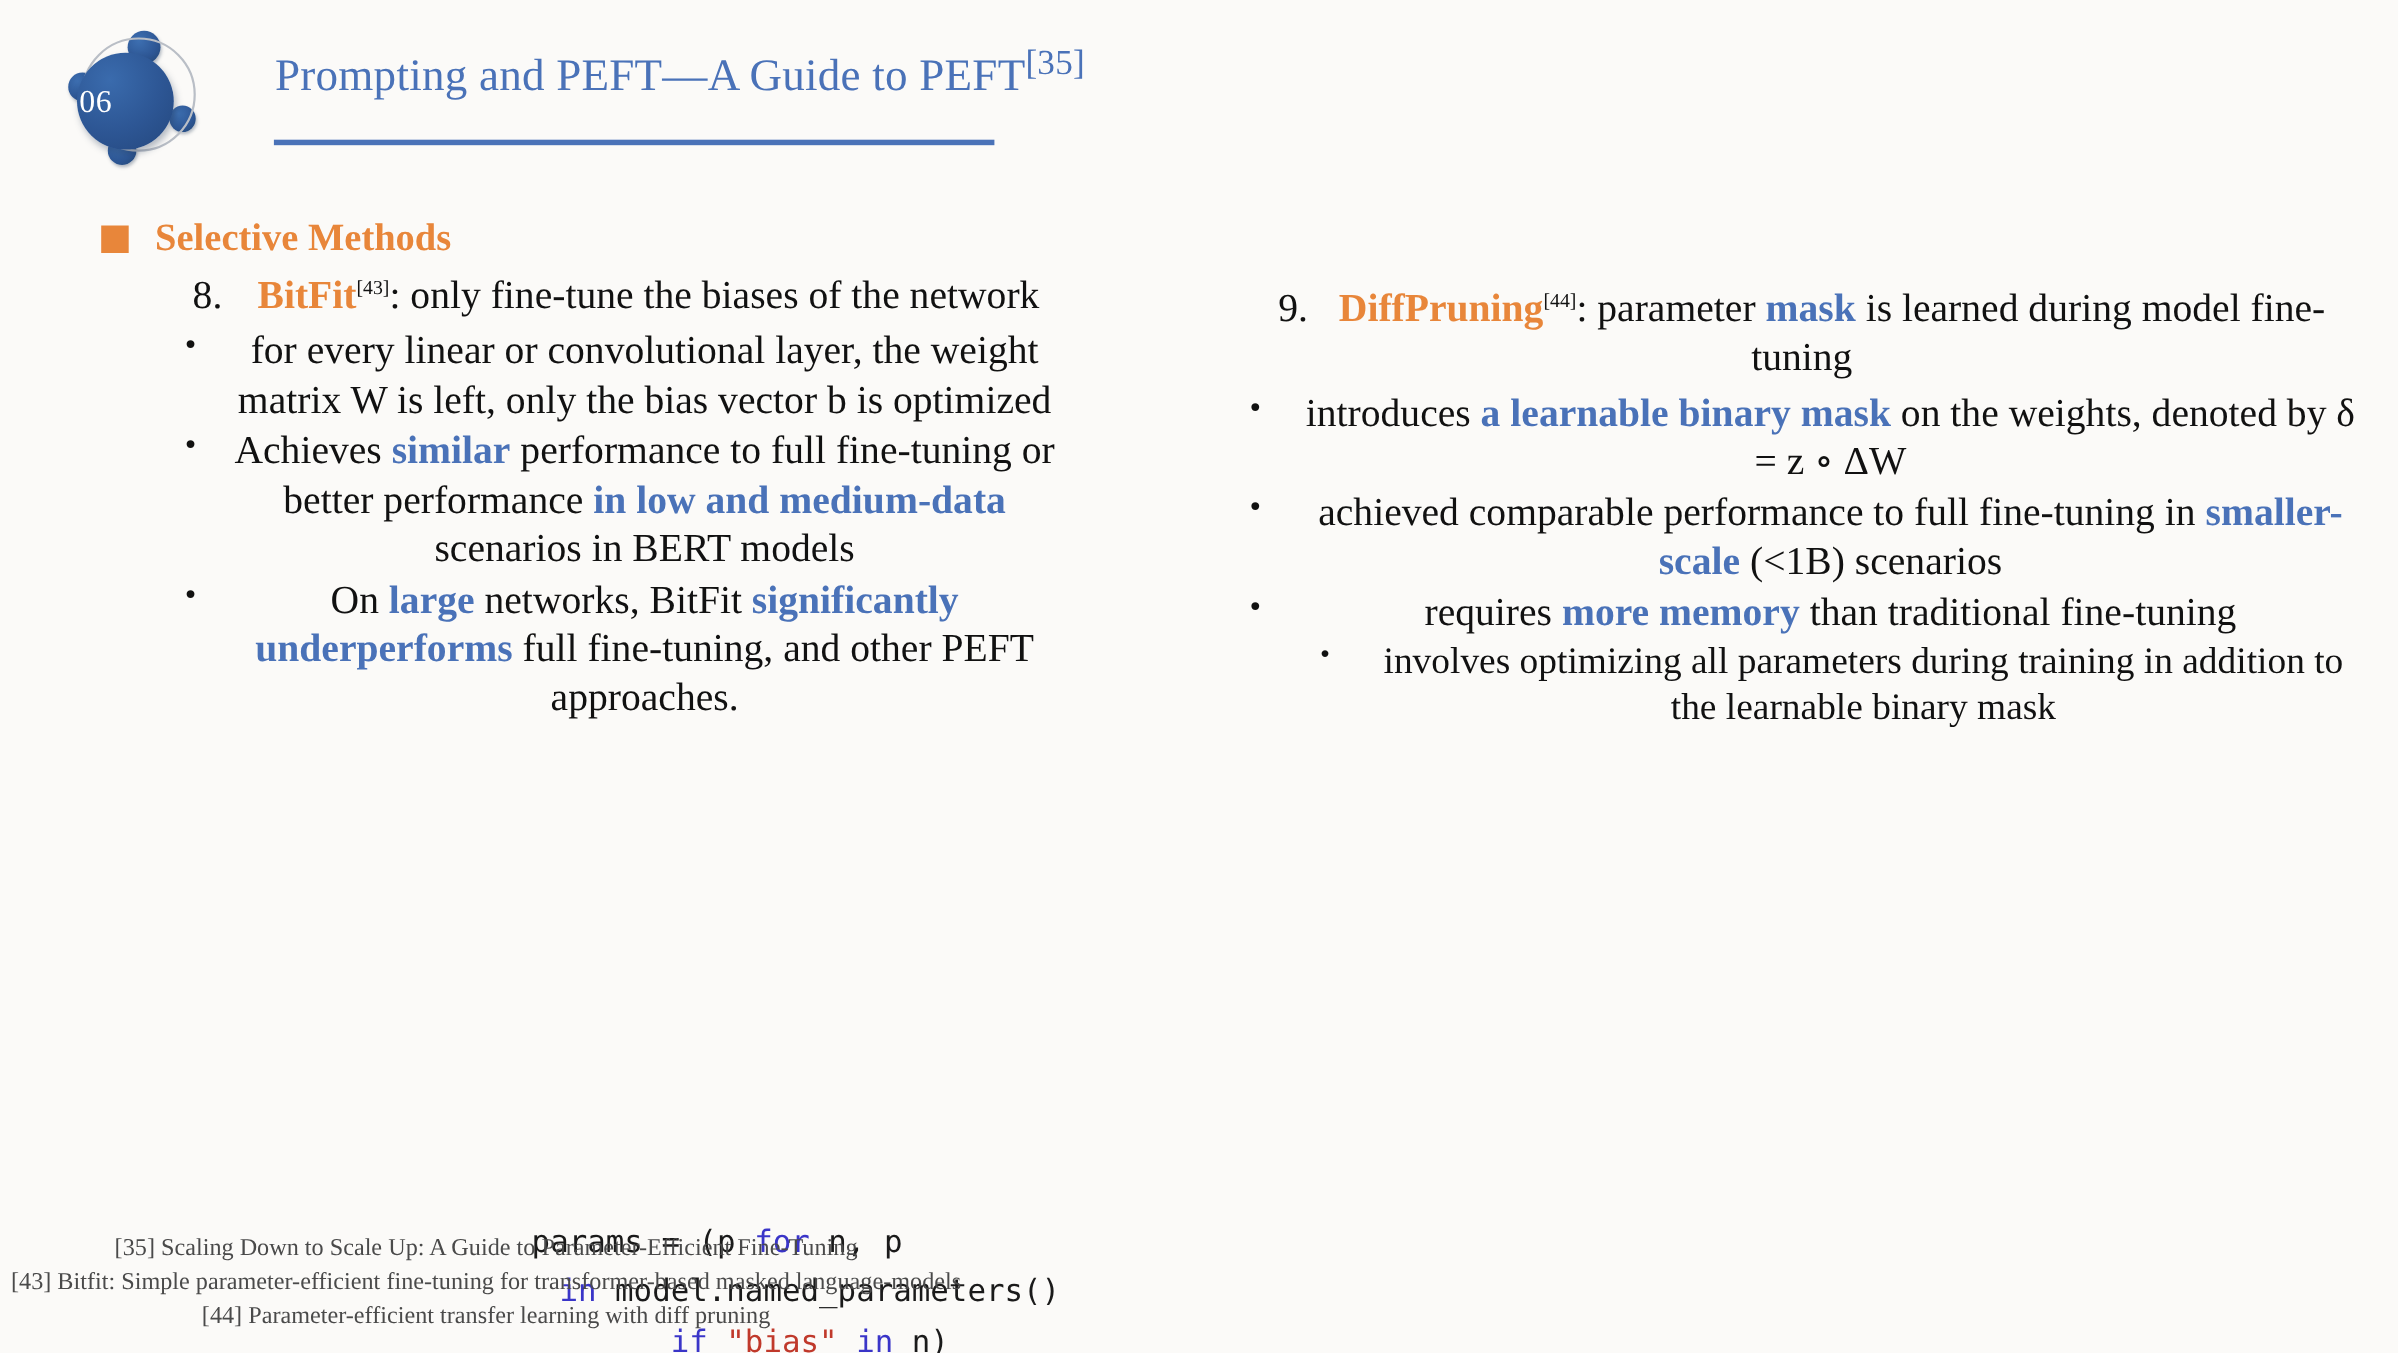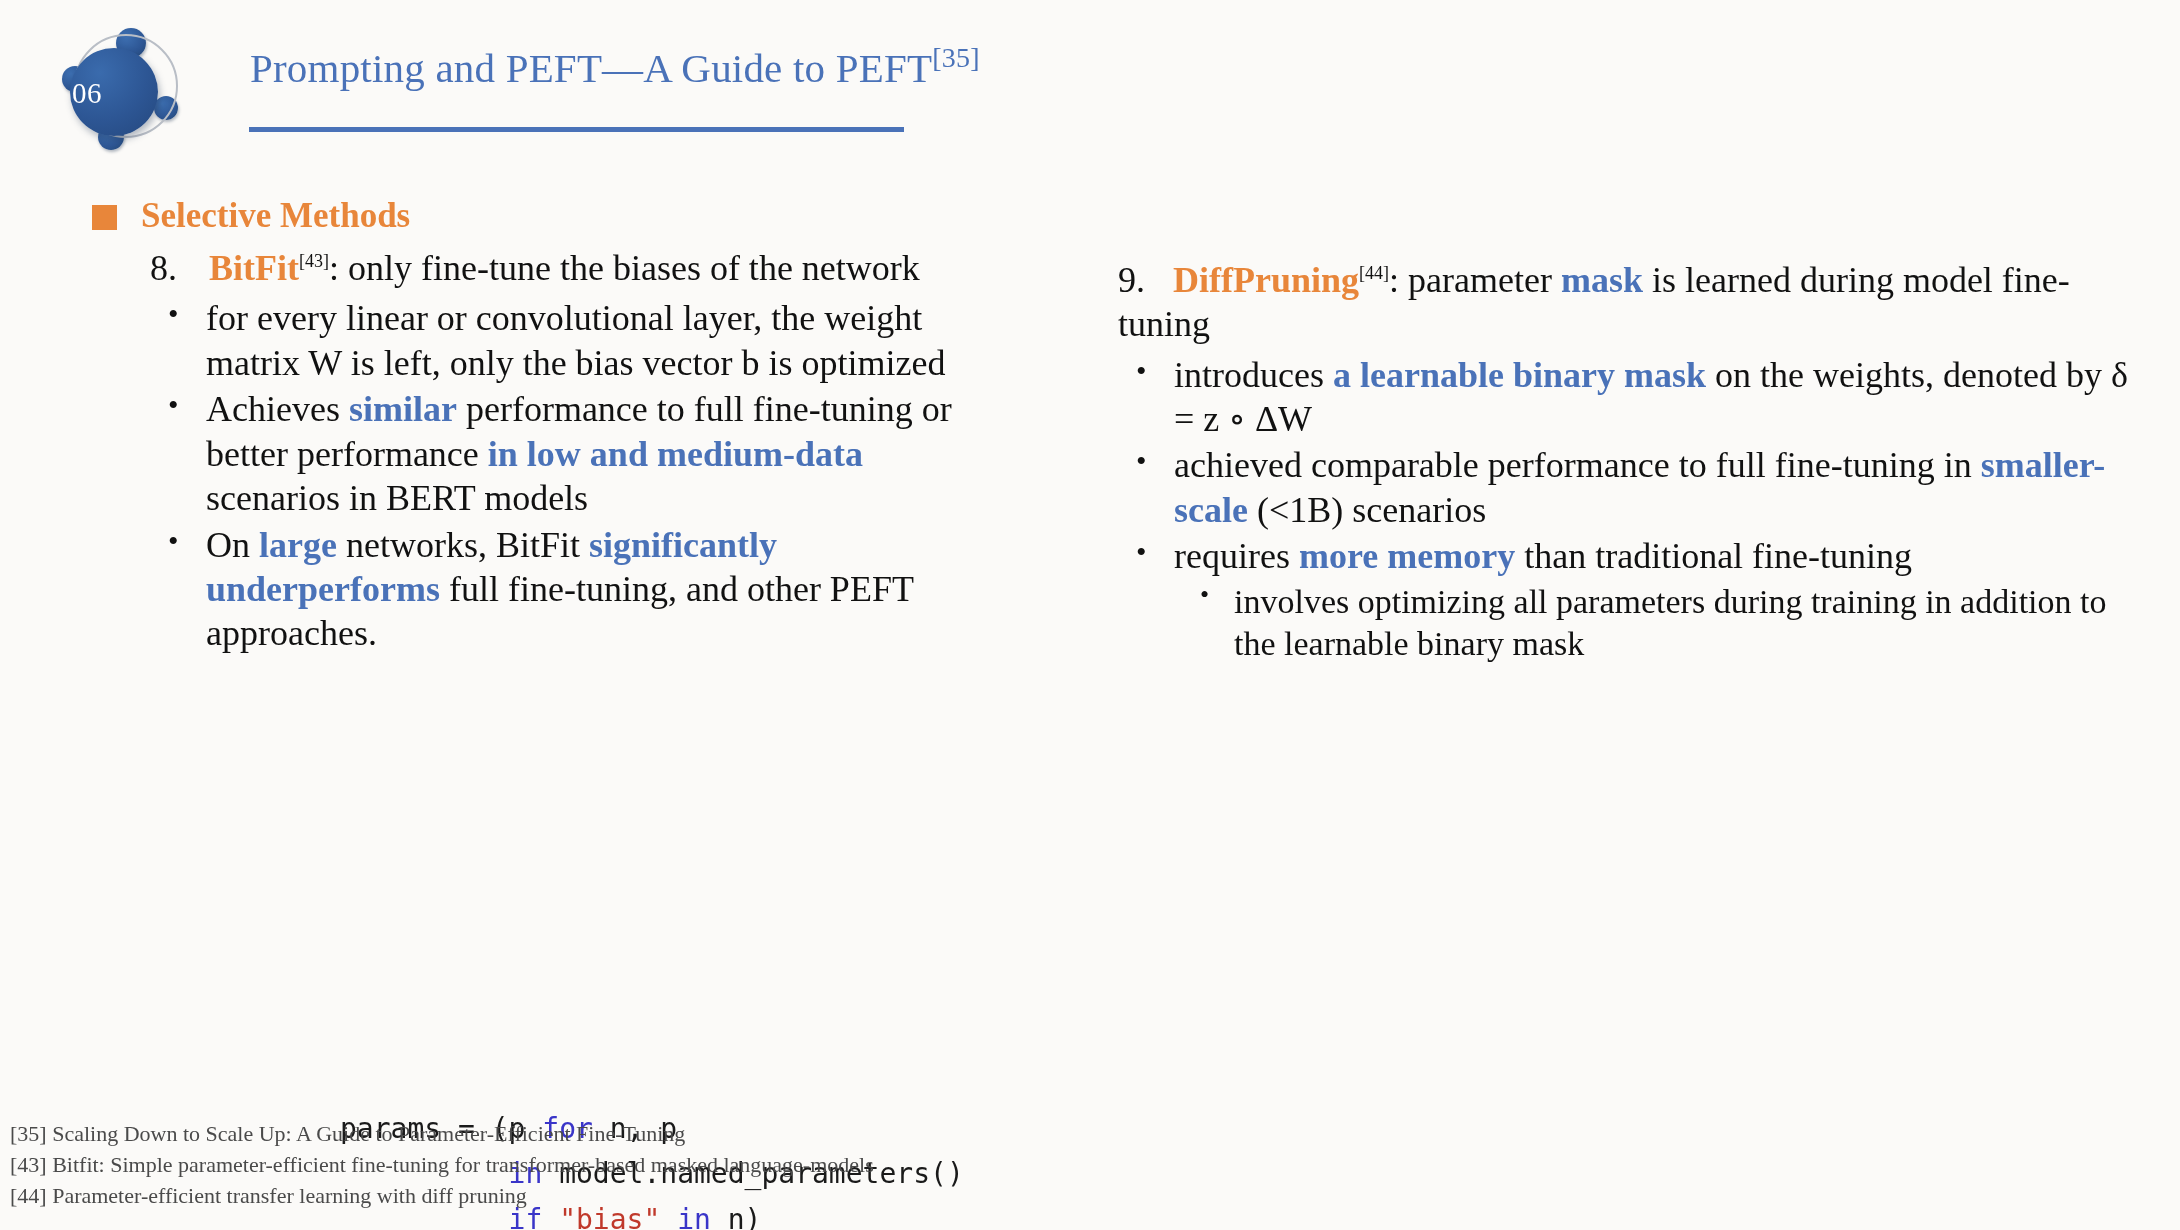--- a/index.html
+++ b/index.html
@@ -65,33 +65,33 @@
   #title {
     position: absolute;
     left: 250px; top: 44px;
     color: #4A72B8;
     font-size: 41px;
     font-family: "Liberation Serif", serif;
     white-space: nowrap;
     letter-spacing: 0.2px;
   }
   #title .sup {
-    font-size: 28px;
+    font-size: 32px;
     vertical-align: super;
     line-height: 0;
   }
   #title-rule {
     position: absolute;
     left: 249px; top: 127px;
     width: 655px; height: 5px;
     background: #4A72B8;
   }
 
   
-  #content { position: absolute; left: 0; top: 0; width: 2088px; height: 1230px; }
+  #content { position: absolute; left: 0; top: 0; width: 2088px; height: 1230px; text-align: center; }
 
   .section-head {
     position: absolute;
     left: 92px; top: 196px;
     display: flex;
     align-items: center;
     gap: 24px;
   }
   .sq-bullet {
     width: 25px; height: 25px;

